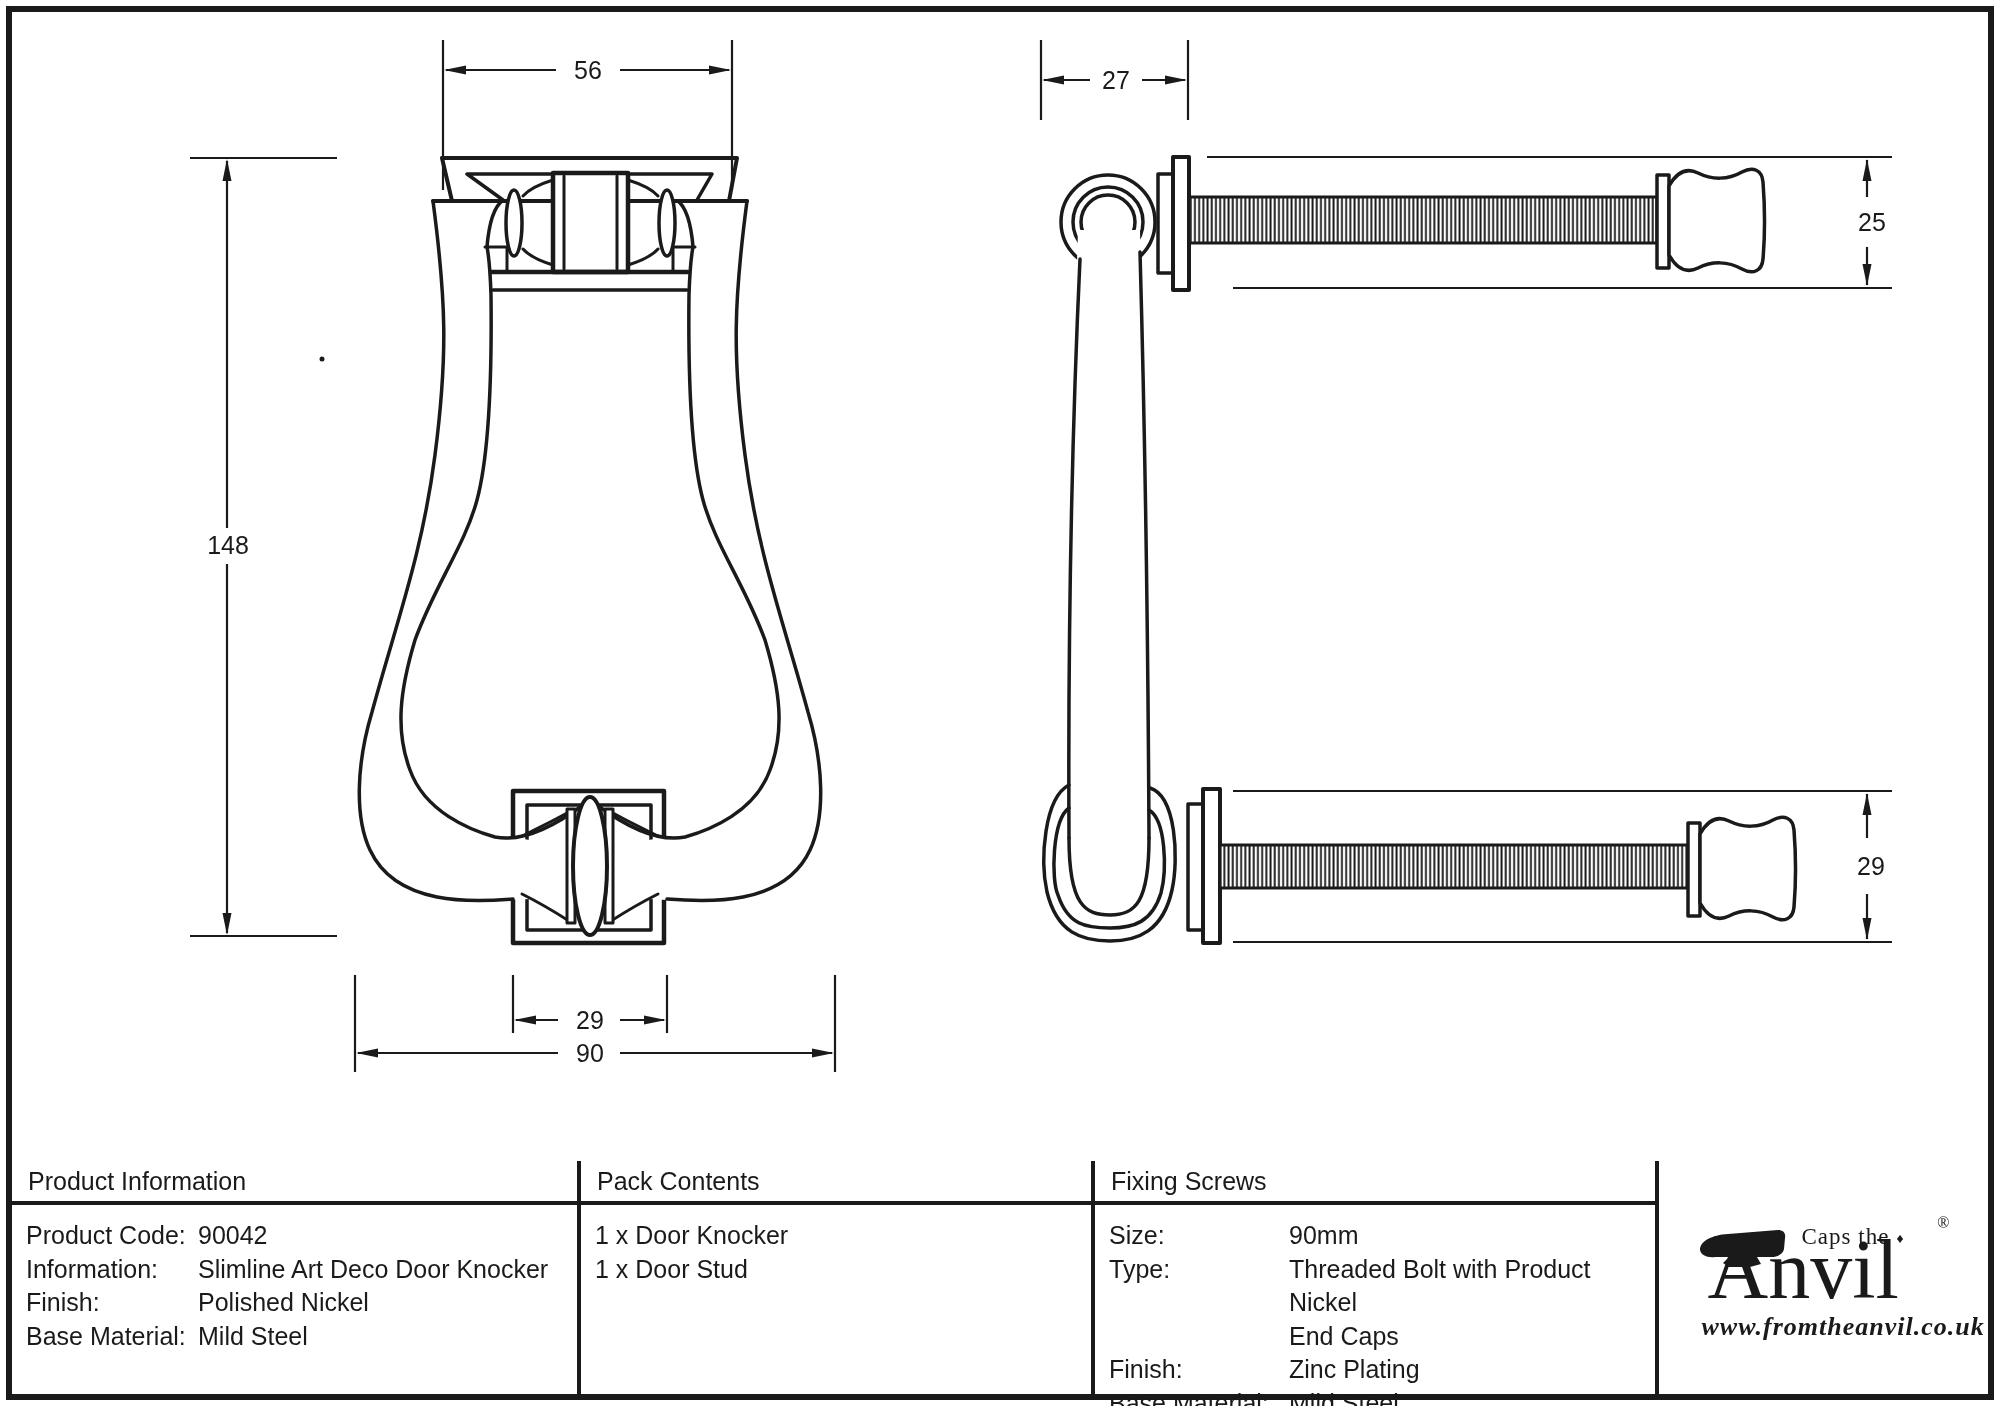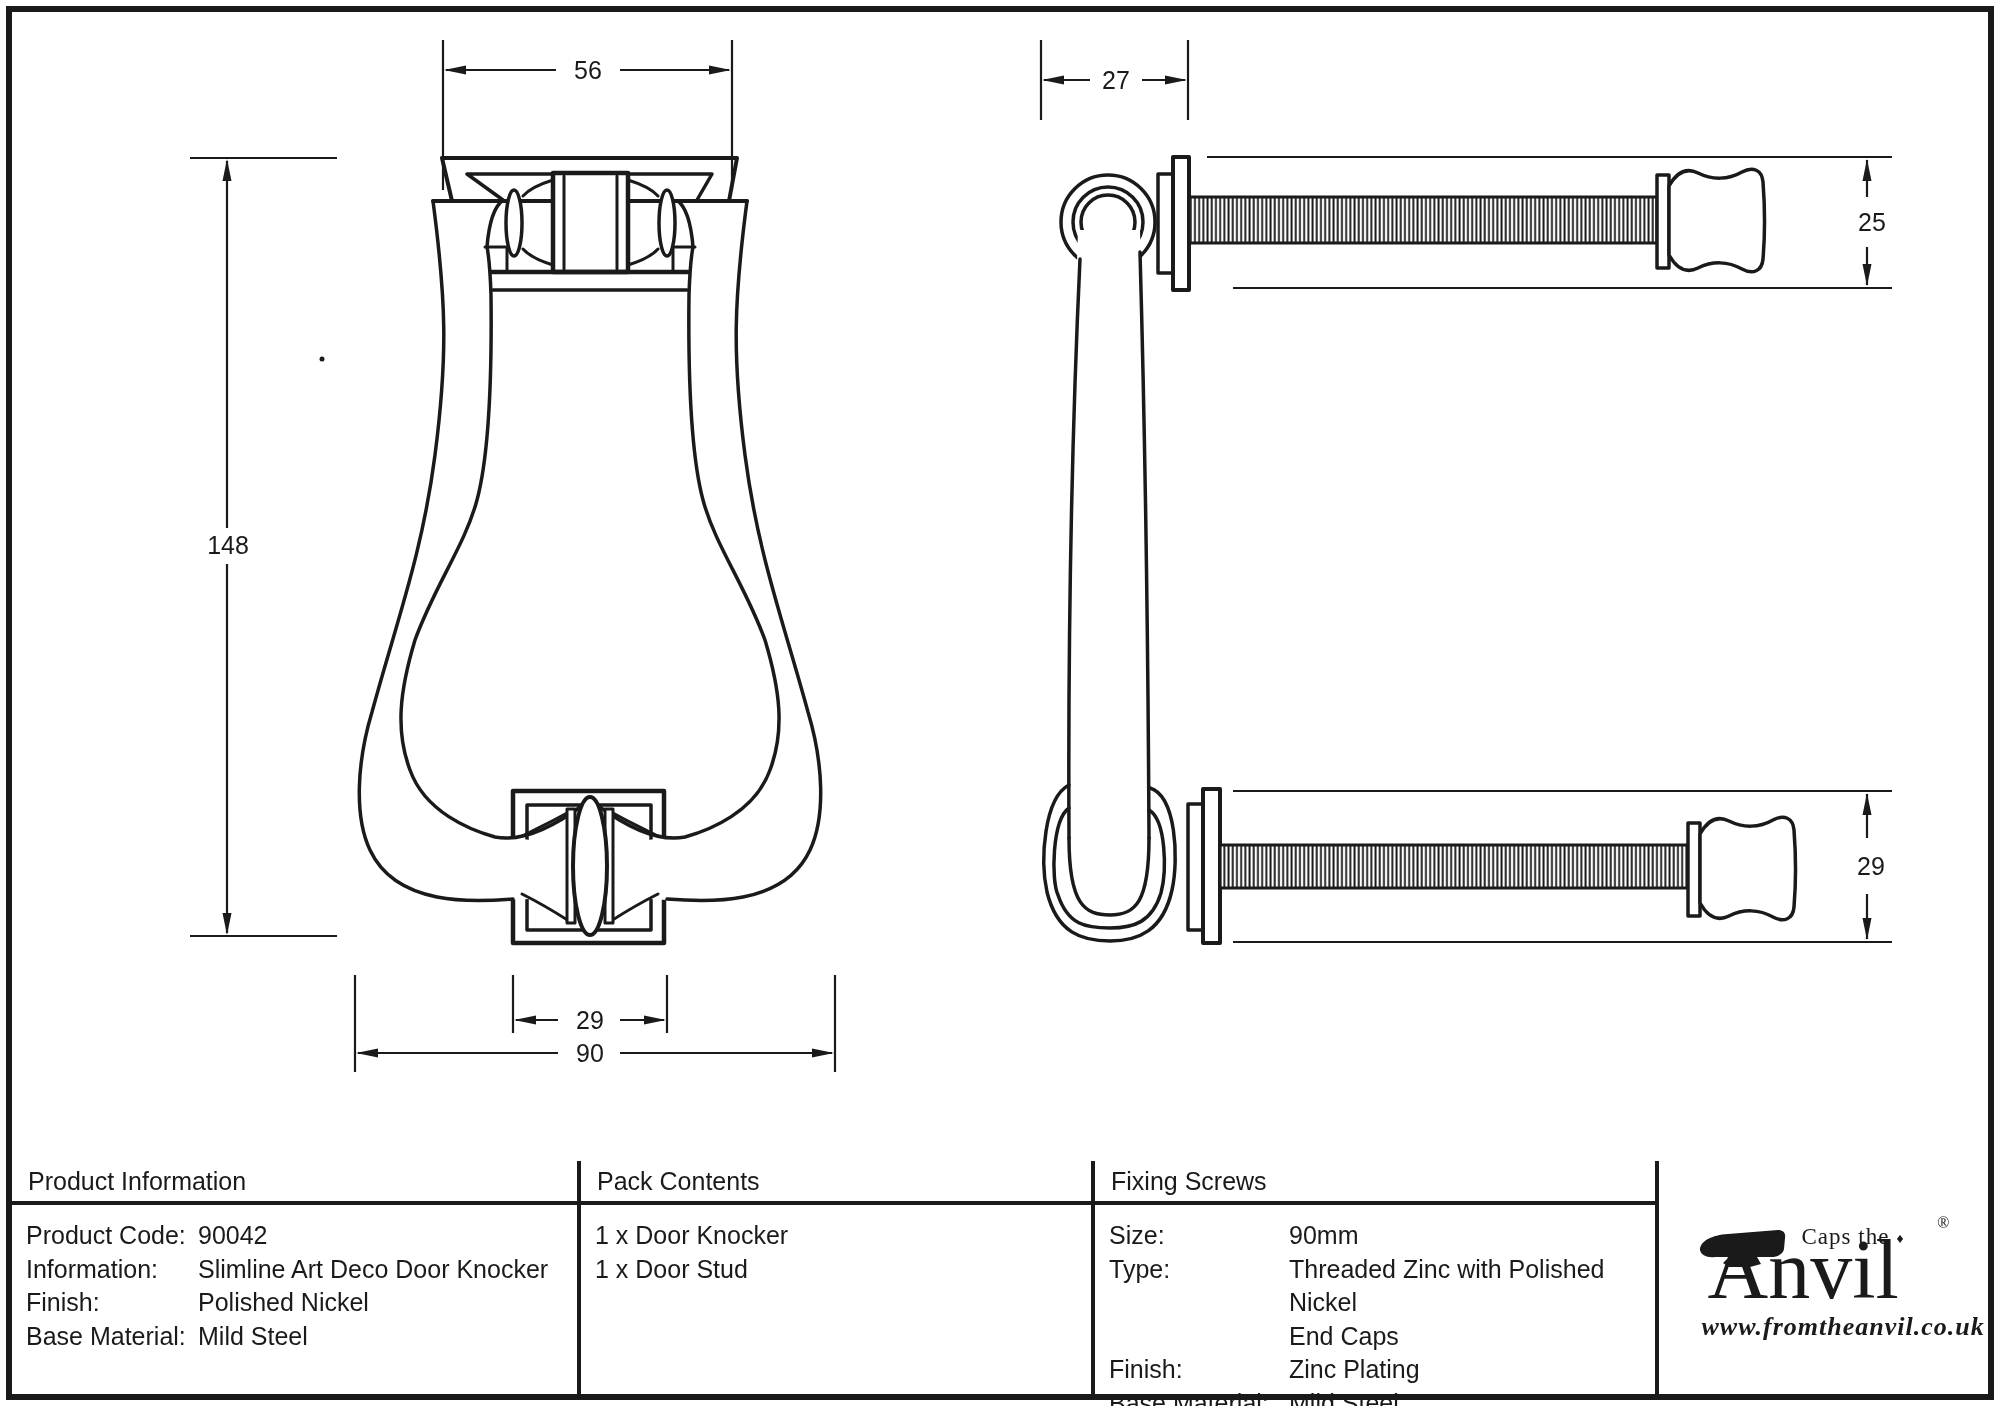--- a/index.html
+++ b/index.html
@@ -207,21 +207,21 @@
         <div>1 x Door Knocker</div>
         <div>1 x Door Stud</div>
       </div>
     </div>
     <div class="col" style="width:564px">
       <div class="col-header">Fixing Screws</div>
       <div class="col-body kv kv-fs">
         <span>Size:</span>
         <span>90mm</span>
         <span>Type:</span>
-        <span>Threaded Zinc with Polished Nickel</span>
+        <span>Threaded Bolt with Product Nickel</span>
         <span></span>
         <span>End Caps</span>
         <span>Finish:</span>
         <span>Zinc Plating</span>
         <span>Base Material:</span>
         <span>Mild Steel</span>
       </div>
     </div>
     <div class="col logo-cell" style="width:333px">
       <div class="logo">

